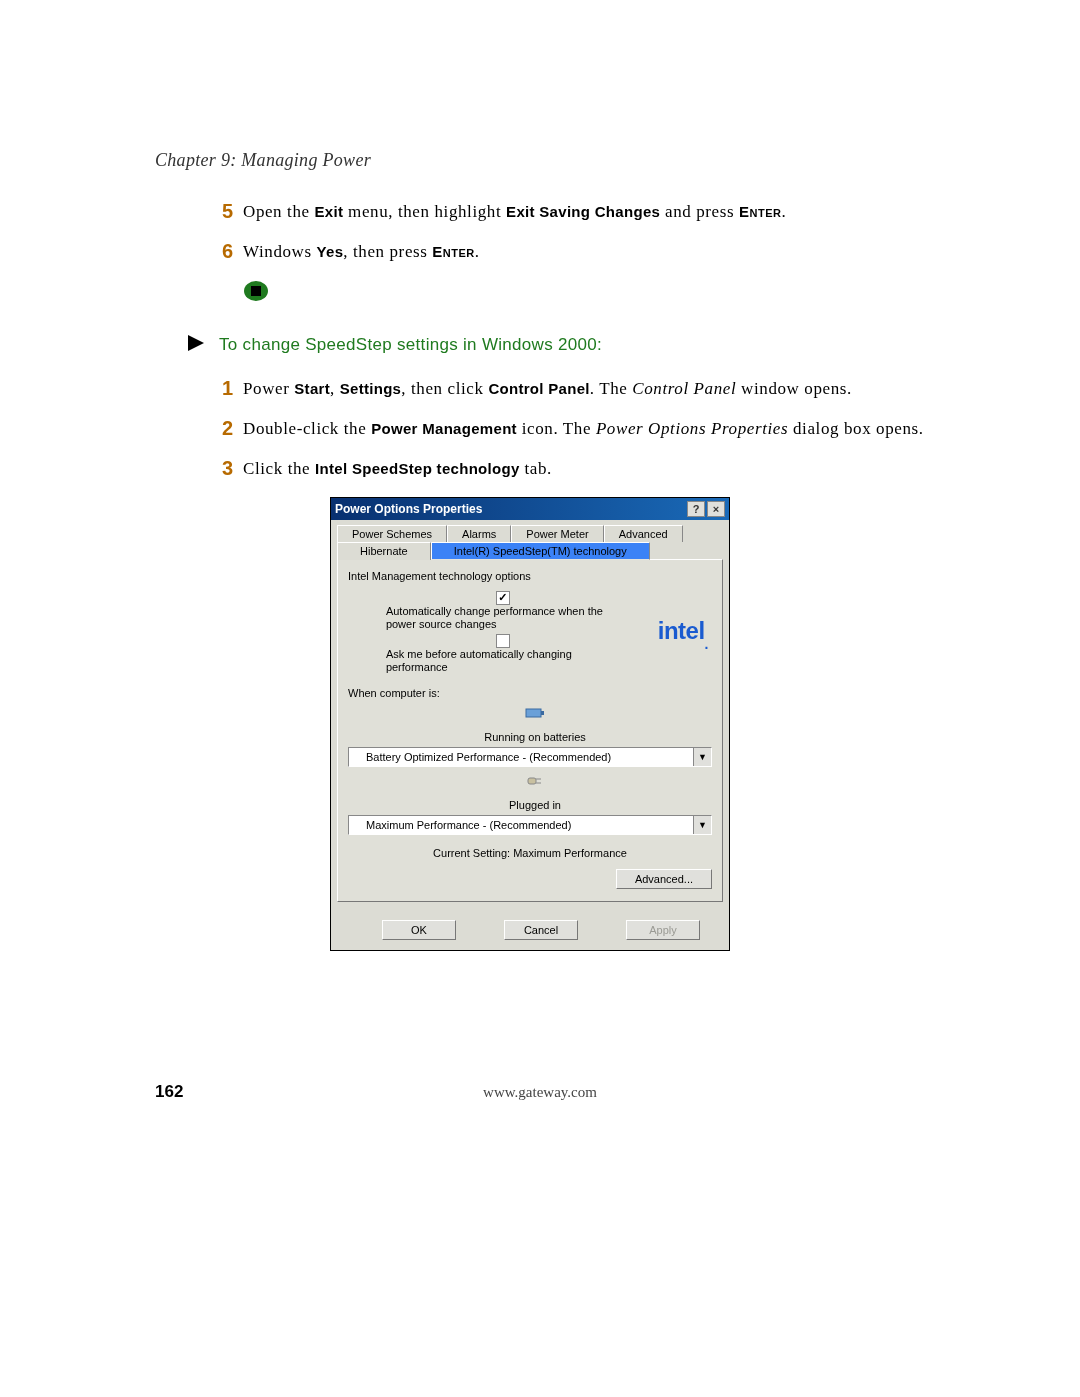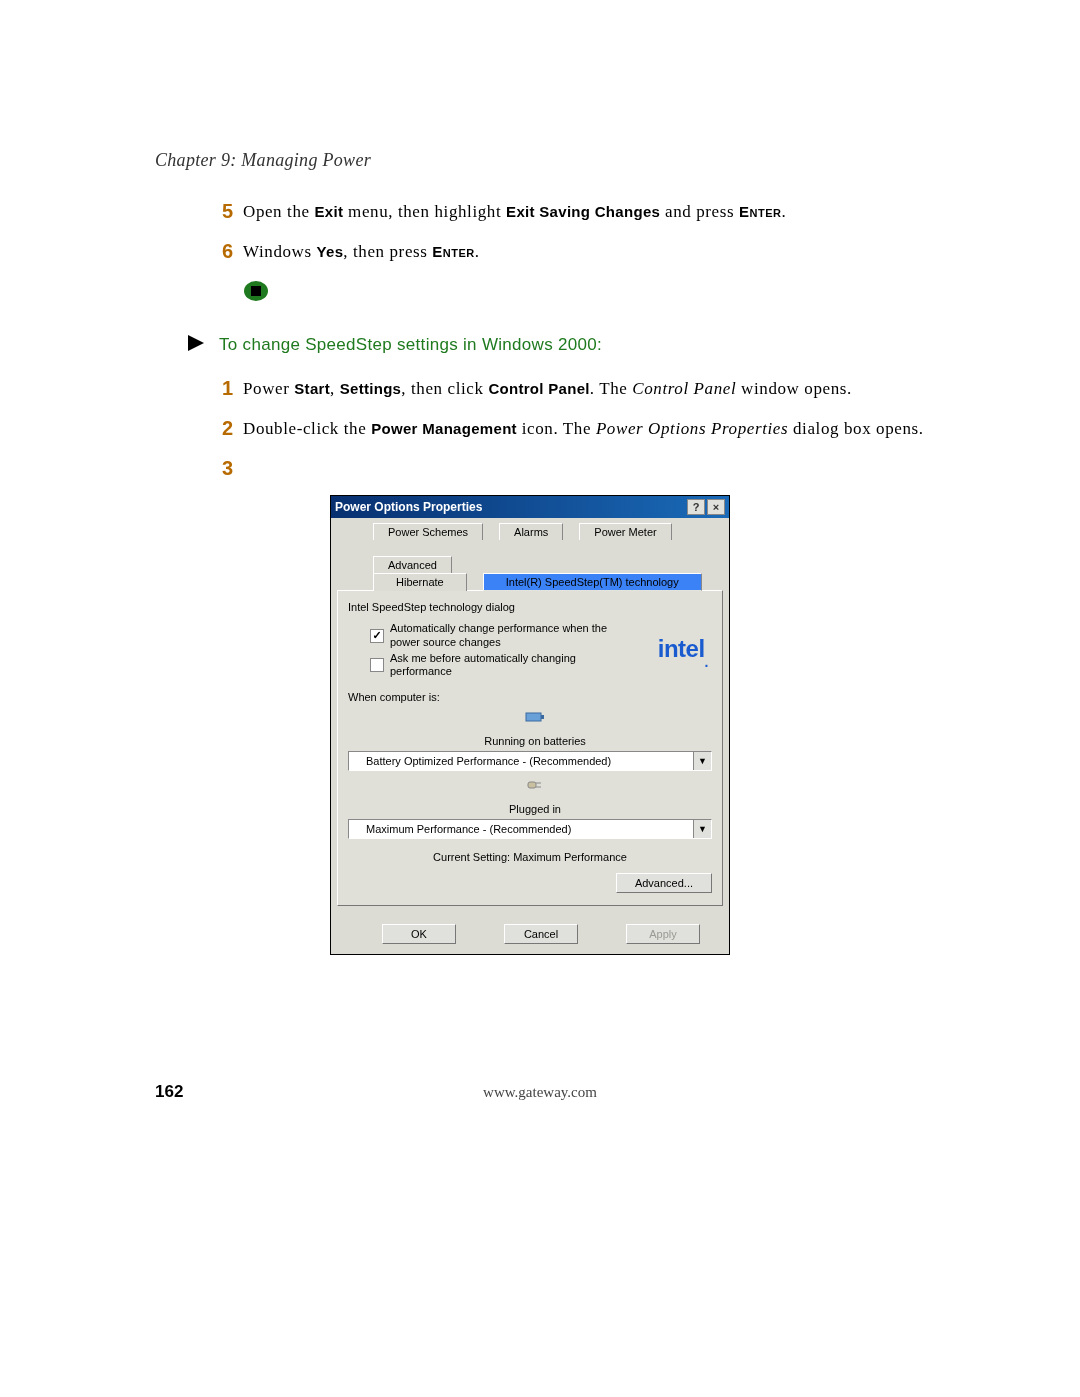--- a/index.html
+++ b/index.html
@@ -92,21 +92,21 @@
   .dlg-title-btn {
     width: 18px; height: 16px;
     background: #e0e0dc;
     border: 1px solid #888;
     display: inline-flex; align-items: center; justify-content: center;
     margin-left: 2px;
     font-size: 11px; font-weight: bold; color: #333;
     font-family: Arial, sans-serif;
   }
   .dlg-body { padding: 4px 6px 8px 6px; }
-  .tabs-row { display: flex; flex-wrap: wrap; gap:16px;margin-left:36px; }
+  .tabs-row { display: flex; flex-wrap: wrap; gap:0; }
   .tab {
     background: #dcdcd4;
     border-top: 1px solid #fff;
     border-left: 1px solid #fff;
     border-right: 1px solid #888;
     padding: 2px 14px;
     font-size: 11px;
     position: relative;
     top: 1px;
   }
@@ -121,21 +121,21 @@
     border-top: 1px solid #fff;
     border-left: 1px solid #fff;
     border-right: 1px solid #777;
     border-bottom: 1px solid #777;
     background: #e0e0d8;
     padding: 10px 10px 12px 10px;
     margin-top: 0;
   }
   .groupbox-title { font-size: 11px; margin-bottom: 6px; }
   .gb-row { display: flex; align-items: center; }
-  .checkrow { display: flex; align-items: center; margin: 3px 0 3px 22px; }
+  .checkrow { display: flex; align-items: center; margin: 3px 0 3px 6px; flex-direction: column; }
   .chk {
     width: 14px; height: 14px; background:#fff; border:1px solid #888;
     display:inline-flex; align-items:center; justify-content:center;
     margin-right: 6px; font-size:12px; line-height:1;
   }
   .chk.checked::after { content:"✓"; font-size:11px; color:#000; font-weight:bold; }
   .chk-label { font-size: 11px; line-height: 1.2; max-width: 240px; }
   .intel-logo {
     color: #1a5bd0; font-family: Arial, sans-serif; font-weight: bold;
     font-size: 24px; margin-left: auto; padding-right: 4px;
@@ -230,20 +230,23 @@
     </div>
   </div>
   <div class="step-row">
     <div class="step-num">2</div>
     <div class="step-text">
       <span>Double-click the </span><span class="b">Power Management</span><span> icon. The </span><span class="it">Power Options Properties</span><span> dialog box opens.</span>
     </div>
   </div>
   <div class="step-row">
     <div class="step-num">3</div>
+    <div class="step-text">
+      <span>Click the </span><span class="b">Intel SpeedStep technology</span><span> tab.</span>
+    </div>
   </div>
 
   <div class="dialog-wrap">
     <div class="dlg">
       <div class="dlg-title">
         <span class="dlg-title-text">Power Options Properties</span>
         <span class="dlg-title-btn">?</span>
         <span class="dlg-title-btn">×</span>
       </div>
       <div class="dlg-body">
@@ -251,21 +254,21 @@
           <div class="tab">Power Schemes</div>
           <div class="tab">Alarms</div>
           <div class="tab">Power Meter</div>
           <div class="tab">Advanced</div>
         </div>
         <div class="tabs-row tab-row2">
           <div class="tab">Hibernate</div>
           <div class="tab active">Intel(R) SpeedStep(TM) technology</div>
         </div>
         <div class="tab-panel">
-          <div class="groupbox-title">Intel SpeedStep technology dialog</div>
+          <div class="groupbox-title">Intel Management technology options</div>
           <div class="gb-row">
             <div style="flex:1">
               <div class="checkrow">
                 <span class="chk checked"></span>
                 <span class="chk-label">Automatically change performance when the power source changes</span>
               </div>
               <div class="checkrow">
                 <span class="chk"></span>
                 <span class="chk-label">Ask me before automatically changing performance</span>
               </div>

